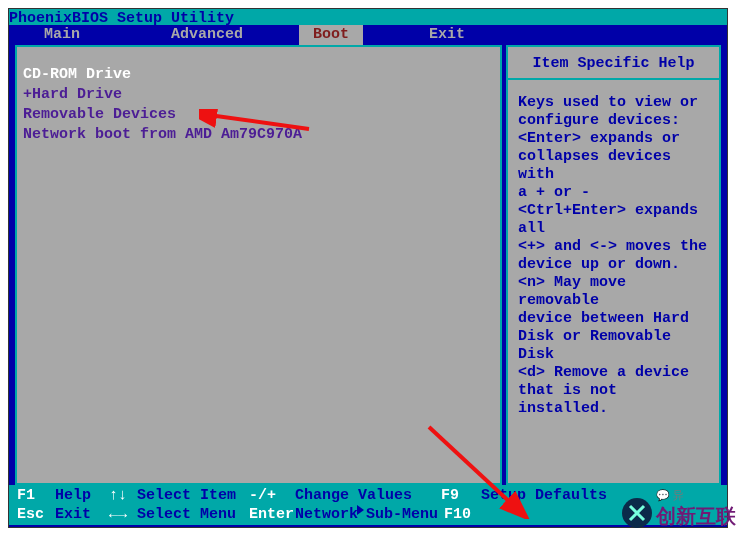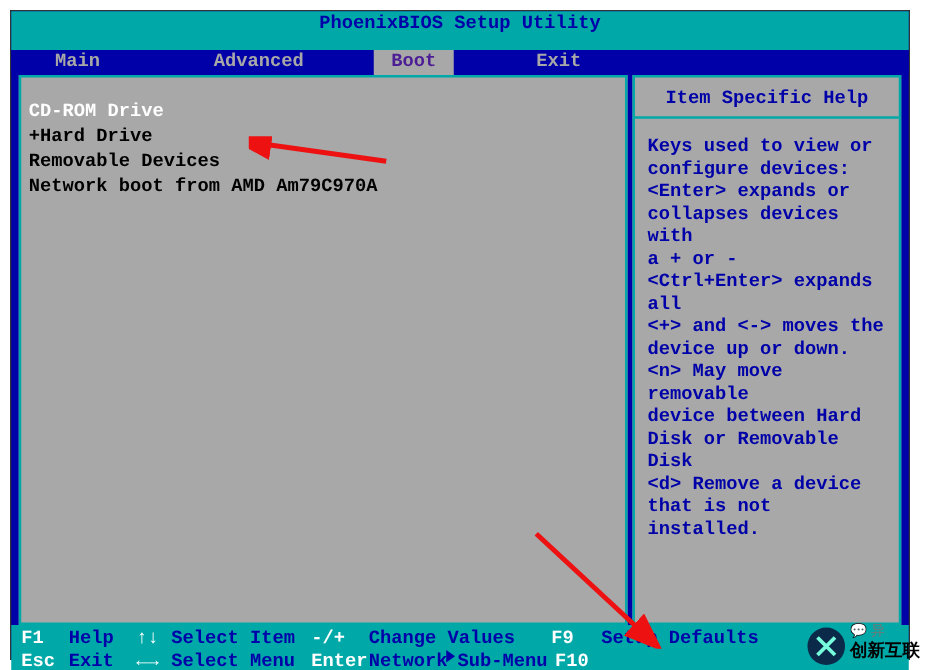--- a/index.html
+++ b/index.html
@@ -14,39 +14,39 @@
   .bios {
     position: absolute;
     left: 8px; top: 8px;
     width: 720px; height: 520px;
     background: #0000a8;
     border: 1px solid #333;
   }
   .titlebar {
     background: #00a8a8;
     color: #0000a8;
-    text-align: center;
+    text-align: left;
     line-height: 20px;
-    height: 31px;
+    height: 16px;
   }
   .menubar {
     background: #0000a8;
     height: 20px;
     display: flex;
     color: #a8a8a8;
     gap: 44px;
   }
   .menubar .tab {
     padding: 0 4px;
     line-height: 20px;
     text-align: center;
   }
   .menubar .tab.active {
     background: #a8a8a8;
-    color: #4c1d95;
+    color: #7f1d1d;
   }
   .content {
     display: flex;
     height: 440px;
     padding: 0 6px;
   }
   .left-panel {
     flex: 1;
     margin-right: 4px;
     background: #a8a8a8;
@@ -68,21 +68,21 @@
   }
   .right-body {
     padding: 14px 10px;
     color: #0000a8;
     line-height: 18px;
     white-space: pre-wrap;
   }
   .boot-list { list-style: none; }
   .boot-list li {
     line-height: 20px;
-    color: #000000;
+    color: #4c1d95;
     padding-left: 6px;
   }
   .boot-list li.selected { color: #ffffff; }
   .helpbar {
     background: #00a8a8;
     height: 40px;
     color: #0000a8;
     padding: 1px 8px 0;
     font-family: Liberation Mono, monospace;
   }
@@ -204,15 +204,15 @@
   </svg>
 </div>
 
 <div class="wm">
   <svg width="34" height="34" viewBox="0 0 34 34">
     <circle cx="17" cy="17" r="15" fill="#0b2a4a"></circle>
     <path d="M10 10 L24 24 M24 10 L10 24" stroke="#7fd" stroke-width="3" fill="none"></path>
   </svg>
   <div style="position:relative;">
     <div style="color:#777;font-size:11px;position:relative;top:-4px;">💬 <span>异</span></div>
-    <div style="color:#000000;font-size:14px;font-weight:bold;position:relative;top:-4px;">创新互联</div>
+    <div style="color:#701a75;font-size:20px;font-weight:bold;position:relative;top:-4px;">创新互联</div>
   </div>
 </div>
 
 </body></html>

